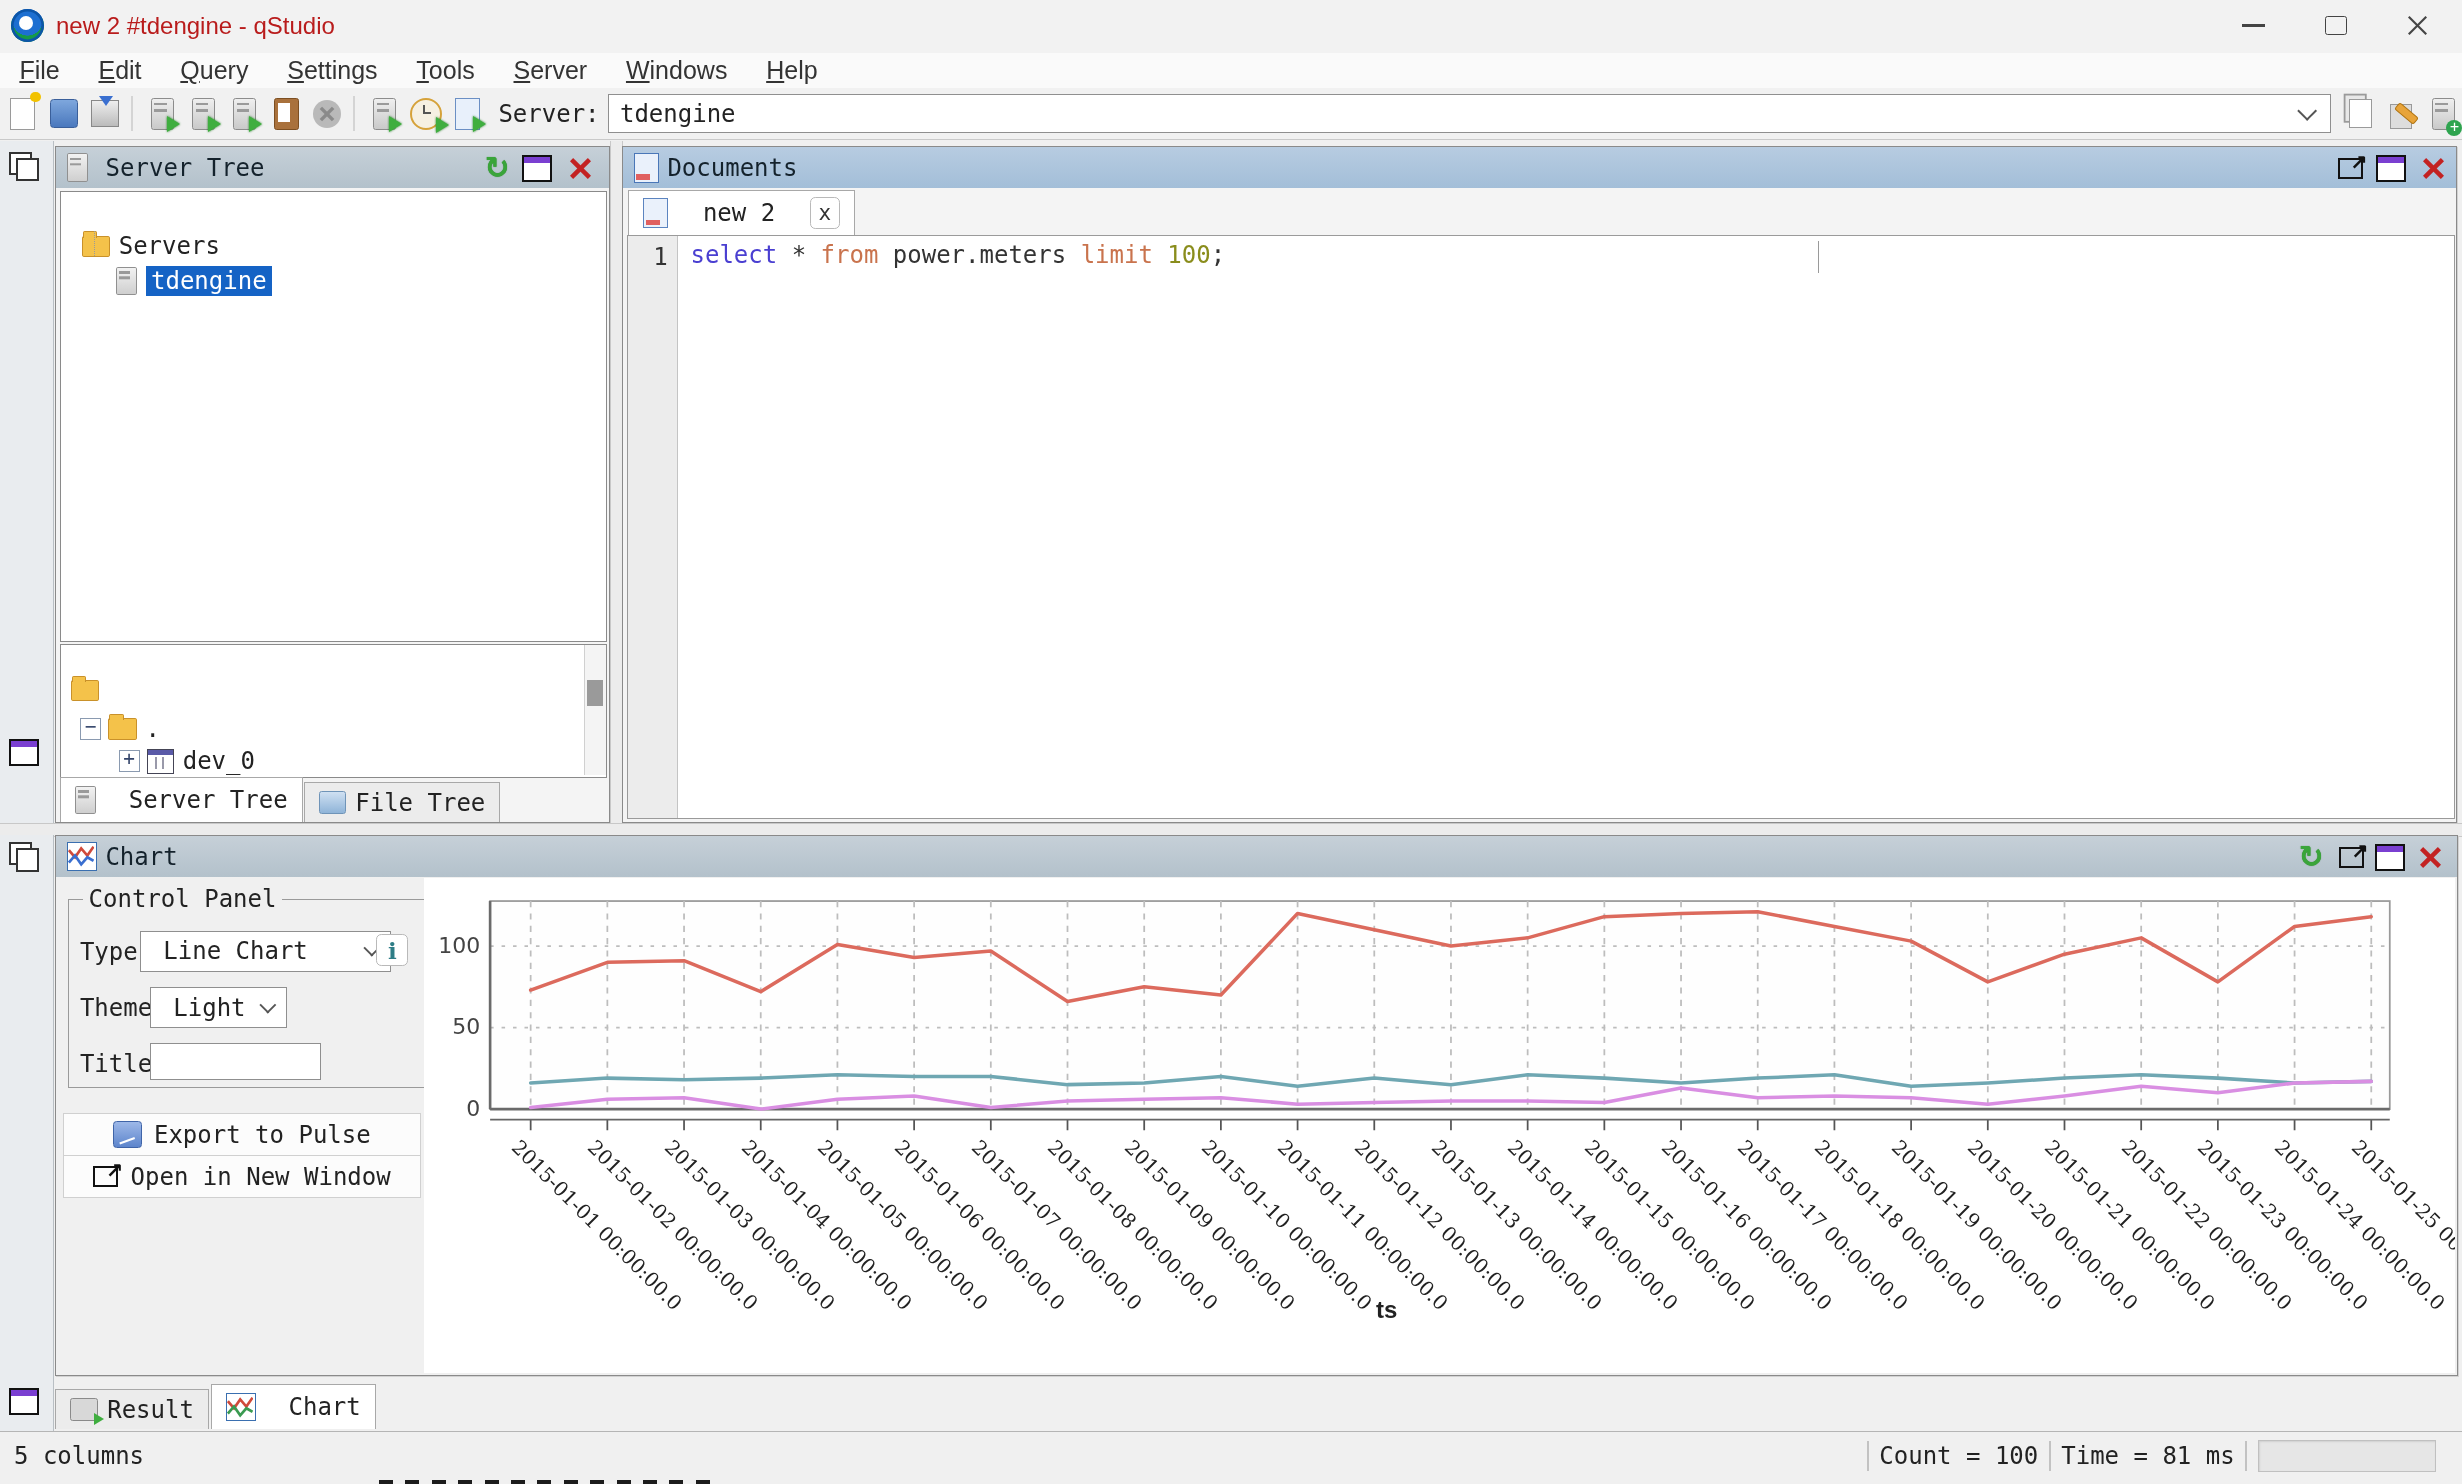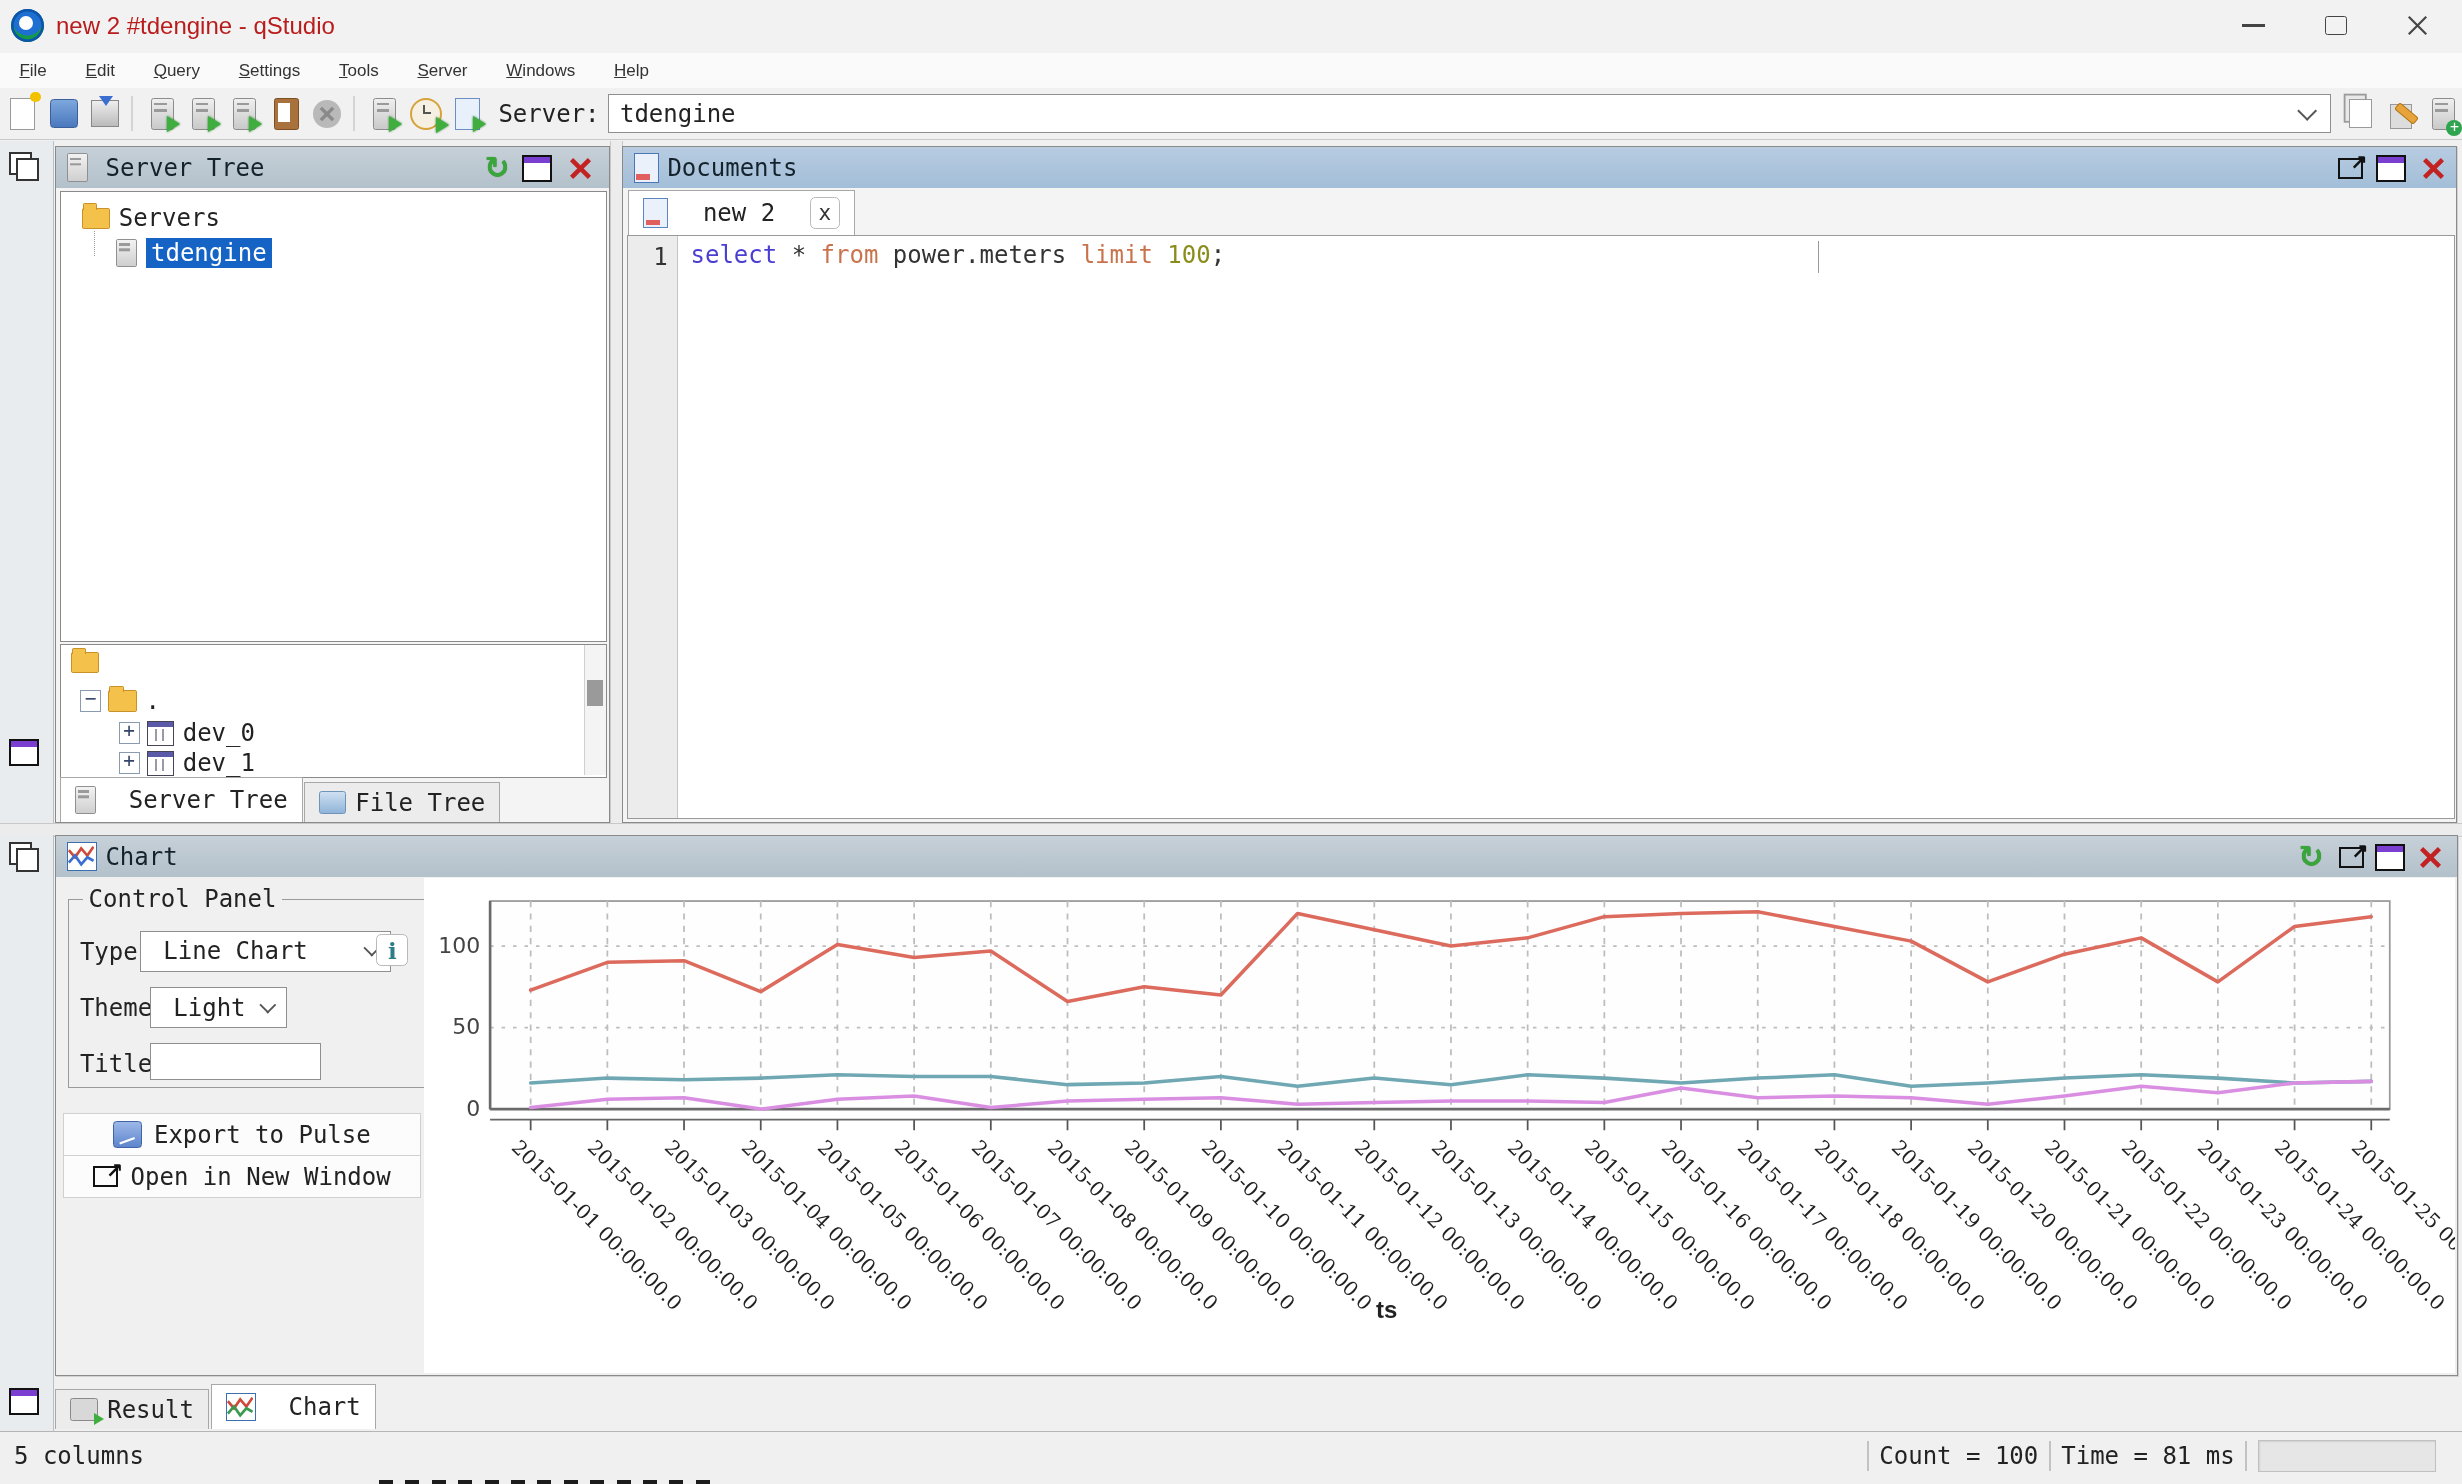--- a/index.html
+++ b/index.html
@@ -13,21 +13,21 @@
   .title-text{left:56px;top:12.3px;font-size:24px;color:#b91c1c;}
   .winbtn{top:0;width:58px;height:51px;display:flex;align-items:center;justify-content:center;}
   .logo{left:10.6px;top:8.8px;width:33px;height:33px;border-radius:50%;
         background:radial-gradient(circle at 50% 35%, #1d6fd1 0 55%, #159a4a 56% 100%);
         box-shadow:inset 0 0 0 2.6px #0c55a8;}
   .logo::after{content:"";position:absolute;left:8px;top:7px;width:14px;height:14px;border-radius:50%;background:#fff;}
 
   
   .menubar{left:0;top:53px;width:2462px;height:35px;background:#fafafa;display:flex;align-items:center;
            border-bottom:0.9px solid #e0e0e0;}
-  .menu-item{font-size:17px;color:#333;padding:0 19.4px;font-family:"Liberation Sans",sans-serif;}
+  .menu-item{font-size:25px;color:#333;padding:0 19.4px;font-family:"Liberation Sans",sans-serif;}
   .menu-item u{text-decoration:underline;}
 
   
   .toolbar{left:0;top:88px;width:2462px;height:51px;background:#f1f1f1;border-bottom:0.9px solid #c9c9c9;
            display:flex;align-items:center;}
   .tbi{width:39px;height:39px;margin-left:3.5px;display:flex;align-items:center;justify-content:center;position:relative;}
   .tbsep{width:1.8px;height:35px;background:#d4d4d4;margin:0 7px;}
   .server-label{font-size:24px;margin:0 8.8px 0 12.3px;}
   .server-combo{width:1763px;height:37px;background:#fff;border:0.9px solid #8f8f8f;display:flex;align-items:center;
                 font-size:24px;padding-left:10.6px;position:relative;}
@@ -57,21 +57,21 @@
   .phead-blue{background:linear-gradient(#b7cce1,#a3bed8);}
   .ph-title{margin-left:8.8px;}
   .ph-ico{margin-left:10.6px;}
   .hbtn{position:absolute;top:5.3px;width:32px;height:32px;display:flex;align-items:center;justify-content:center;}
   .refresh-g{color:#3aa53a;font-size:30px;font-weight:bold;font-family:"DejaVu Sans",sans-serif;line-height:26.4px;text-shadow:0 0 0.9px #2a7c2a;}
   .popout{width:21px;height:17.6px;border:2.6px solid #111;position:relative;}
   .popout i{position:absolute;right:-7px;top:-8.8px;font-style:normal;font-size:21px;color:#111;font-family:"DejaVu Sans",sans-serif;font-weight:bold;}
 
   
   .tree-box{position:absolute;background:#fff;border:0.9px solid #8a8a8a;}
-  .tnode{position:absolute;display:flex;align-items:center;font-size:24px;white-space:nowrap;}
+  .tnode{position:absolute;display:flex;align-items:center;font-size:24px;white-space:nowrap;margin-top:28px;}
   .folder{width:26.4px;height:19.4px;background:#f4c24a;border:0.9px solid #c9912a;border-radius:1.8px;position:relative;margin-right:8.8px;}
   .folder::before{content:"";position:absolute;left:0;top:-5.3px;width:12.3px;height:5.3px;background:#f4c24a;border:0.9px solid #c9912a;border-bottom:none;border-radius:1.8px 1.8px 0 0;}
   .srv-ico{width:19.4px;height:26.4px;background:linear-gradient(#f2f2f2,#cfcfcf);border:1.8px solid #909090;border-radius:1.8px;margin-right:8.8px;position:relative;}
   .srv-ico::after{content:"";position:absolute;left:2.6px;top:3.5px;width:10.6px;height:2.6px;background:#9a9a9a;box-shadow:0 5.3px 0 #9a9a9a;}
   .sel{background:#1563c5;color:#fff;padding:0.9px 5.3px;}
   .pm{width:19.4px;height:19.4px;border:1.8px solid #8a9ab0;background:#fff;color:#33446a;font-size:19.4px;line-height:16px;text-align:center;margin-right:7px;}
   .tbl-ico{width:25px;height:23px;background:#fff;border:1.8px solid #445;position:relative;margin-right:8.8px;}
   .tbl-ico::before{content:"";position:absolute;left:0;top:0;width:100%;height:5.3px;background:#5a5aa8;}
   .tbl-ico::after{content:"";position:absolute;left:7px;top:7px;width:1.8px;height:12.3px;background:#99a;box-shadow:7px 0 0 #99a, -3.5px 5.3px 0 12.3px transparent;}
   .dotline{border-left:1.8px dotted #9a9a9a;position:absolute;}

